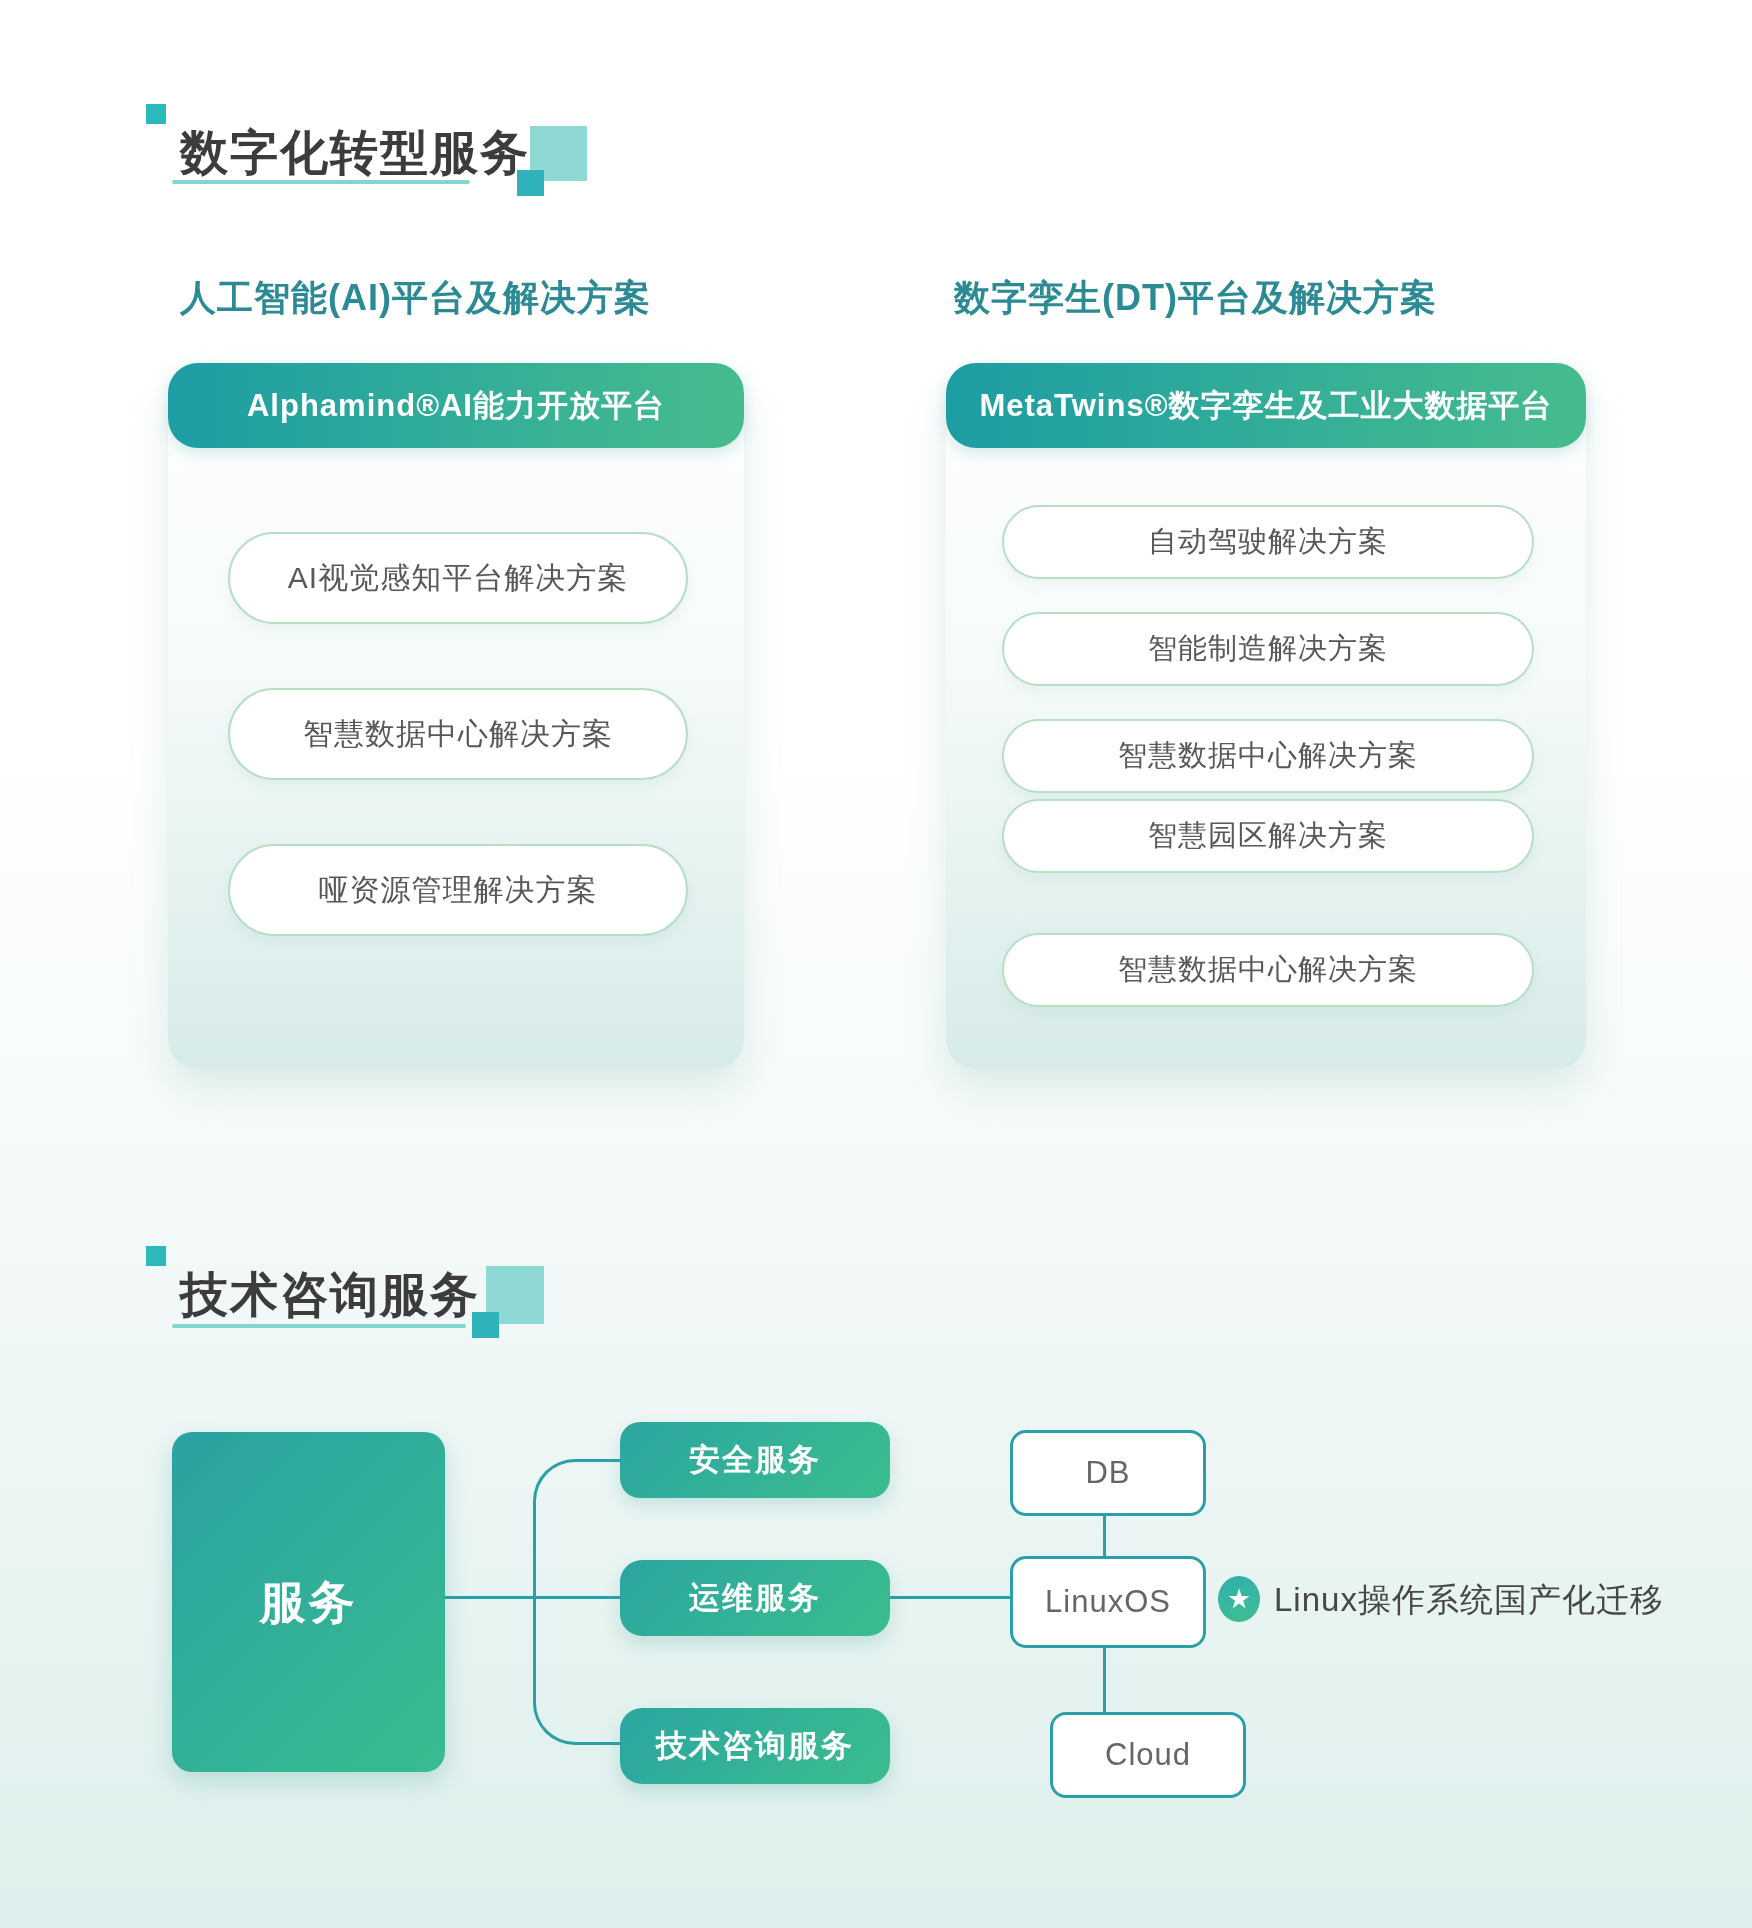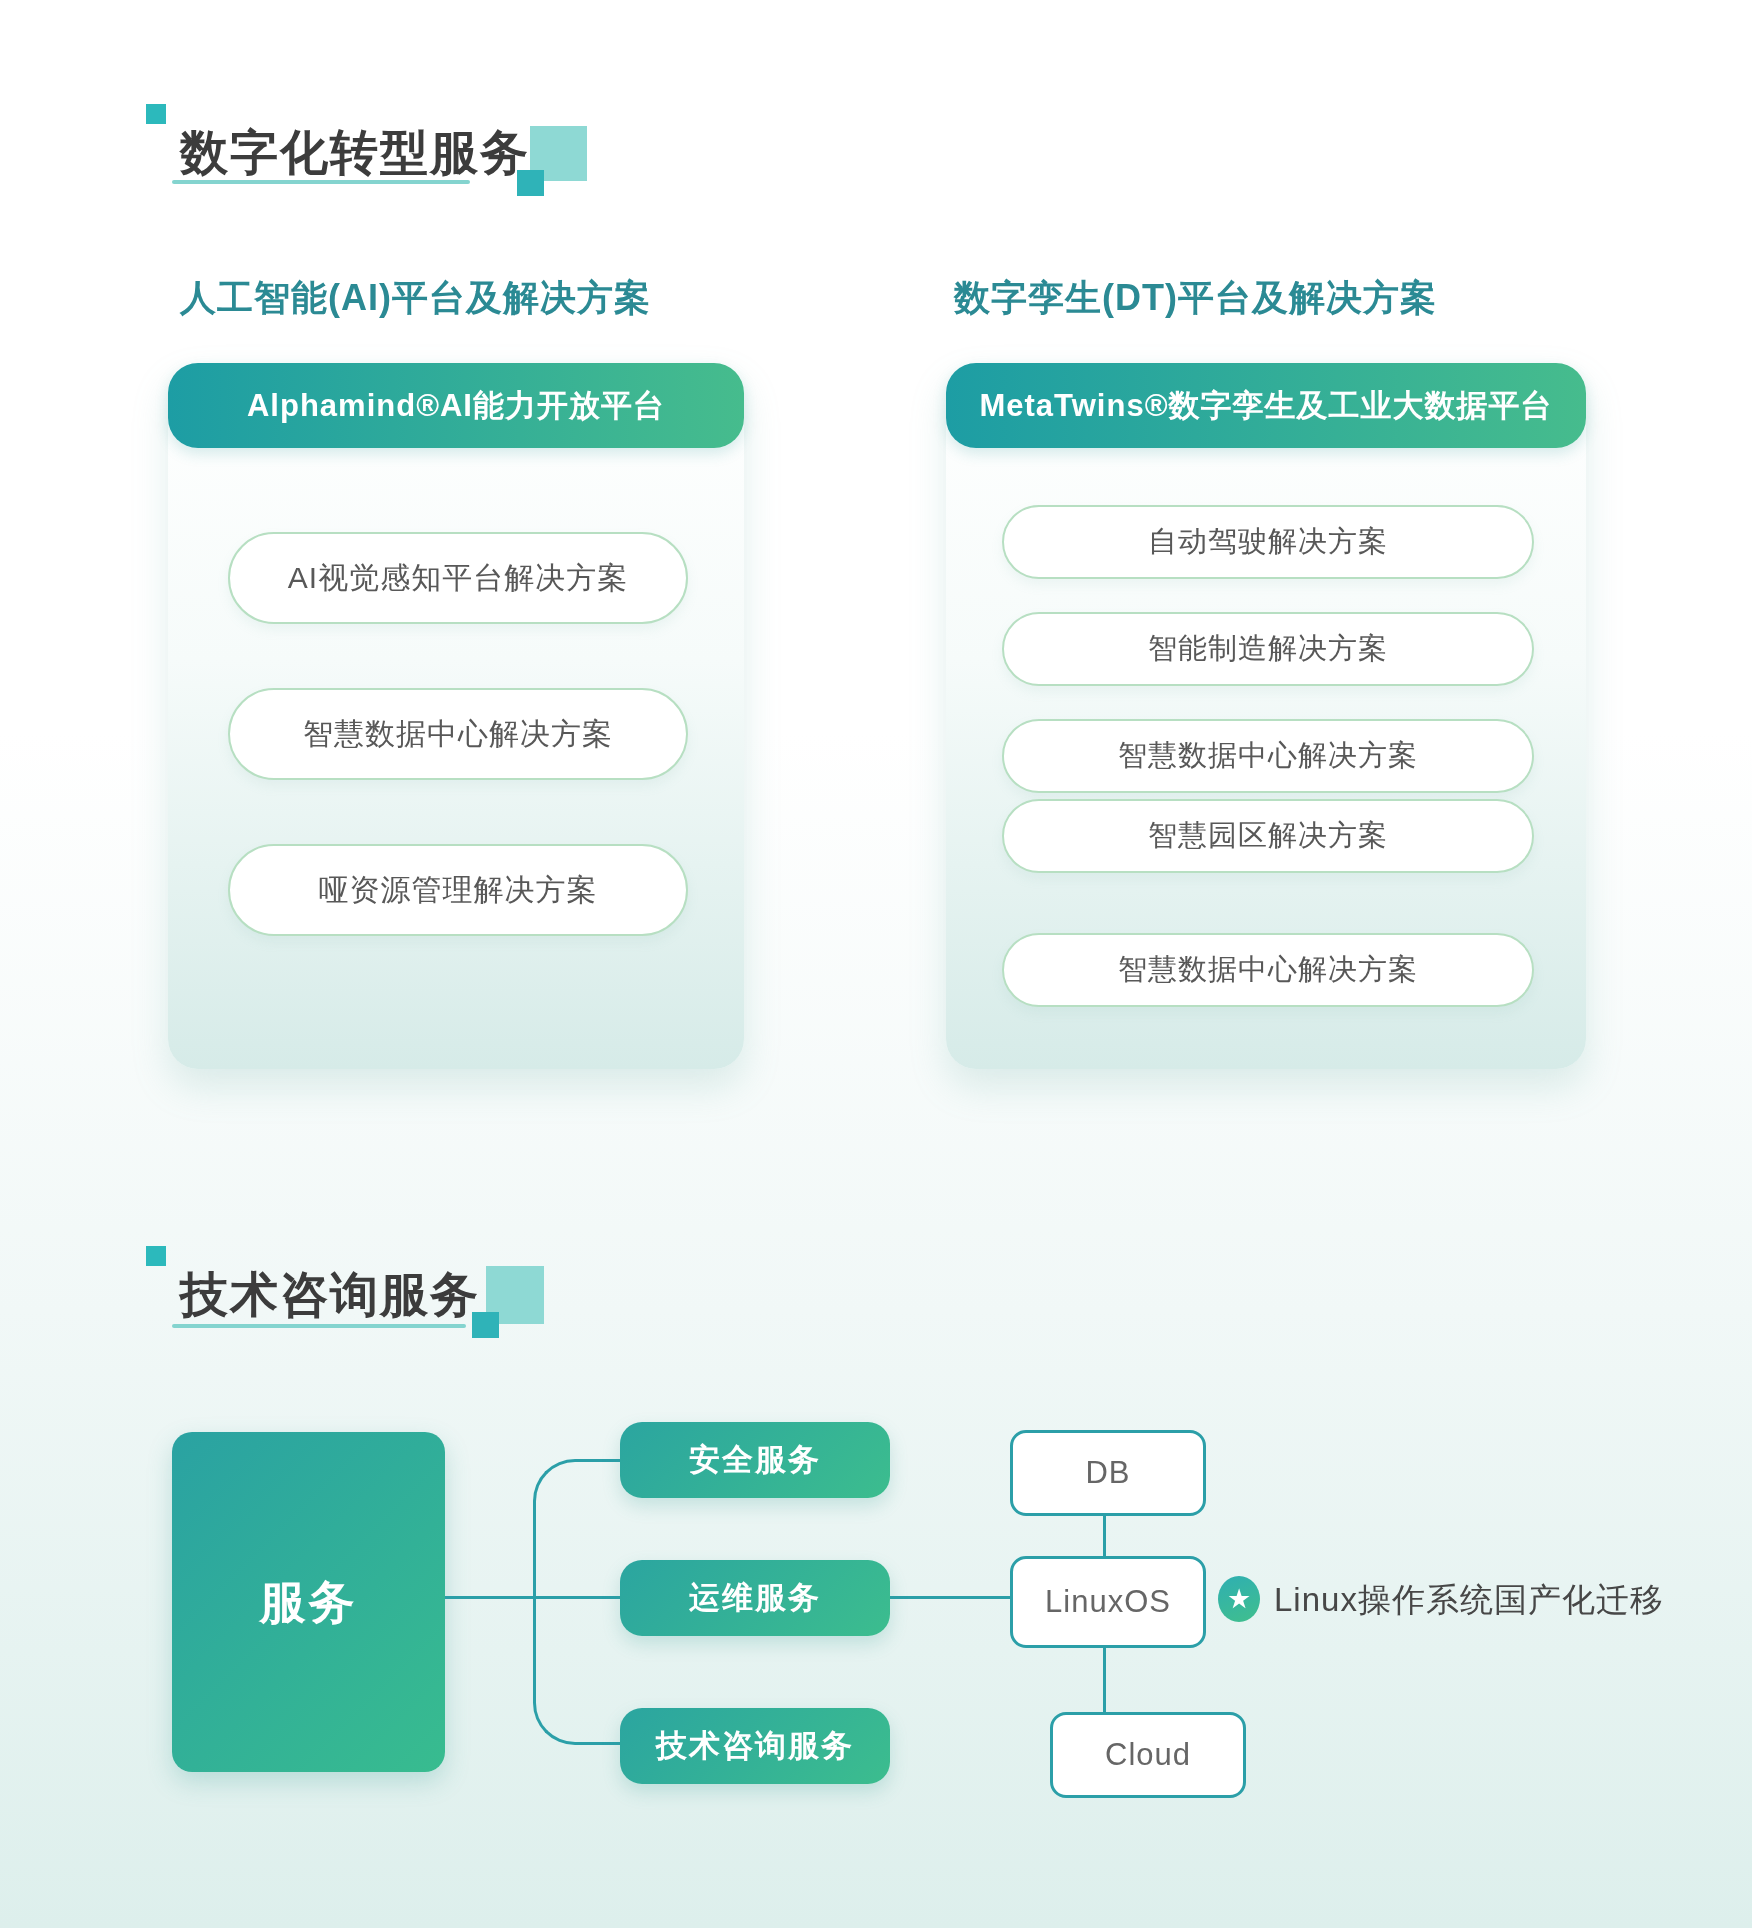--- a/index.html
+++ b/index.html
@@ -120,21 +120,21 @@
 
   <div class="line" style="left:445px;top:1596px;width:175px;height:3px;"></div>
   <div class="bracket"></div>
   <div class="line" style="left:890px;top:1596px;width:120px;height:3px;"></div>
   <div class="line" style="left:1103px;top:1470px;width:3px;height:282px;"></div>
 
   <div class="root-box">
     <span>服务</span>
   </div>
 
-  <div class="svc-pill" style="top:1422px;">安全服务</div>
+  <div class="svc-pill" style="top:1422px;border-radius:20px;">安全服务</div>
   <div class="svc-pill" style="top:1560px;">运维服务</div>
   <div class="svc-pill" style="top:1700px;margin-top:8px;">技术咨询服务</div>
 
   <div class="node-box" style="top:1430px;height:80px;">DB</div>
   <div class="node-box" style="top:1556px;height:86px;">LinuxOS</div>
   <div class="node-box" style="top:1712px;height:80px;margin-left:40px;">Cloud</div>
 
   <div class="star-badge">
       <span>★</span>
     </div>

